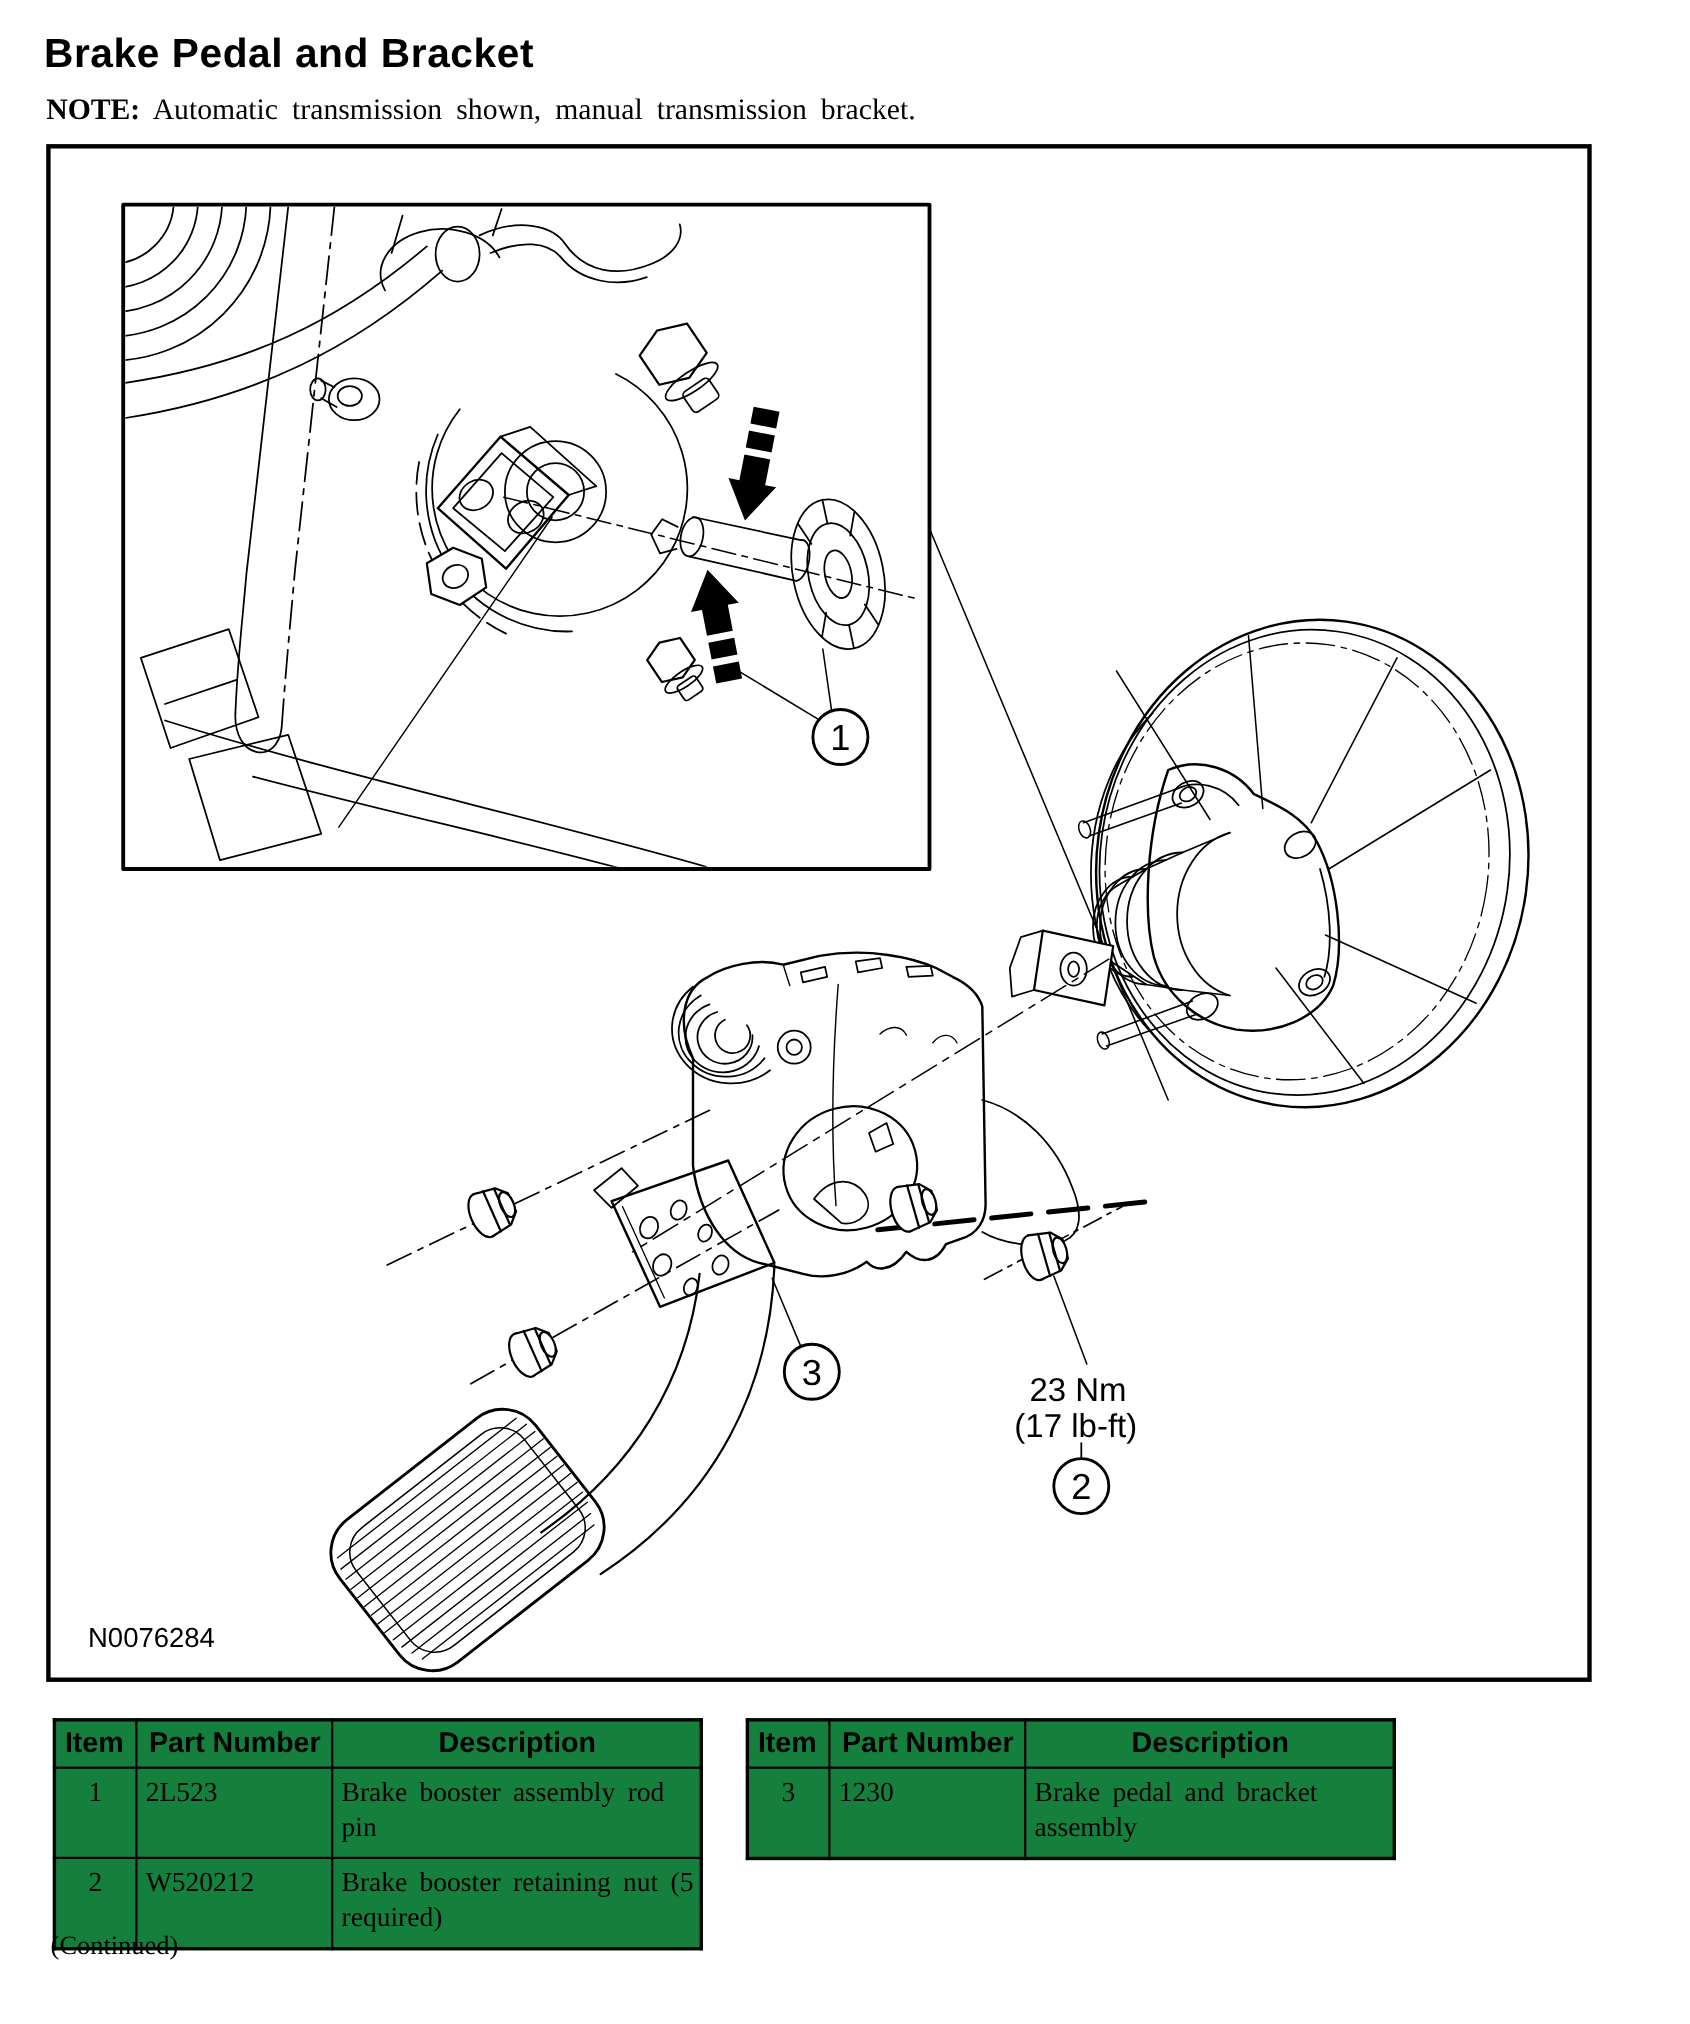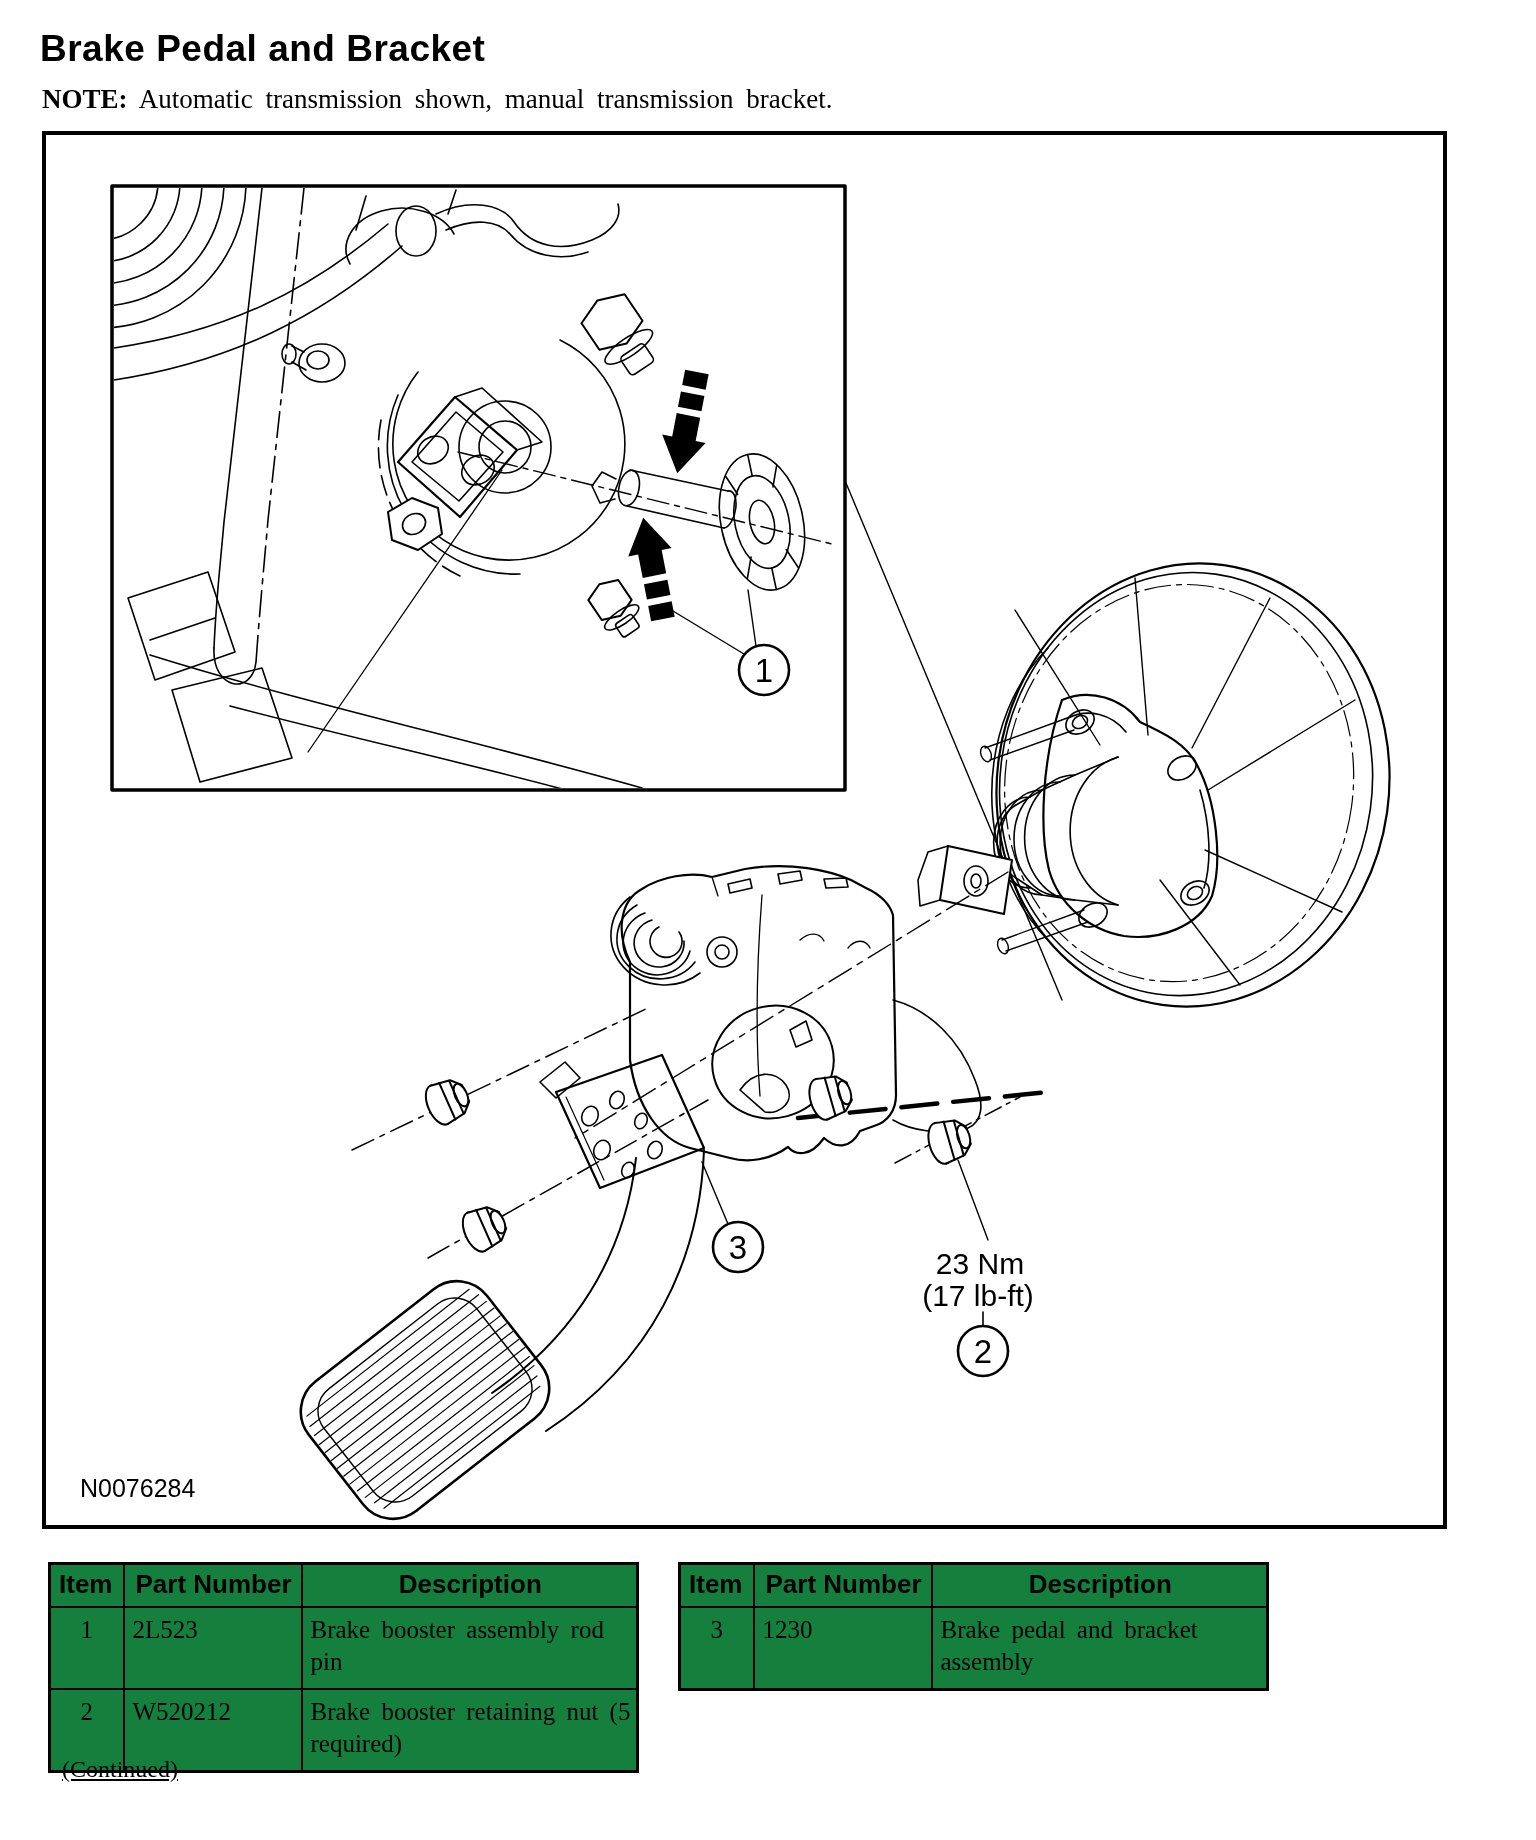--- a/index.html
+++ b/index.html
@@ -41,21 +41,21 @@
   .parts-table th.c-item{text-align:left;}
   .parts-table td{
     font-size:25px;line-height:1.28;
     padding:6px 4px 10px 8px;word-spacing:5px;
   }
   .parts-table td.c-item{text-align:center;padding-left:0;padding-right:0;}
   .col-item{width:74px;}
   .col-part{width:178px;}
   .col-desc{width:336px;}
   .continued{
-    position:absolute;left:62px;top:1756px;margin:0;font-size:24px;text-decoration:underline;
+    position:absolute;left:46px;top:1756px;margin:0;font-size:24px;
   }
   
   .lineart *{vector-effect:none;}
 </style>
 </head>
 <body>
 
 <h1 class="page-title">Brake Pedal and Bracket</h1>
 
 <p class="note-line"><b>NOTE:</b> <span>Automatic transmission shown, manual transmission bracket.</span></p>

